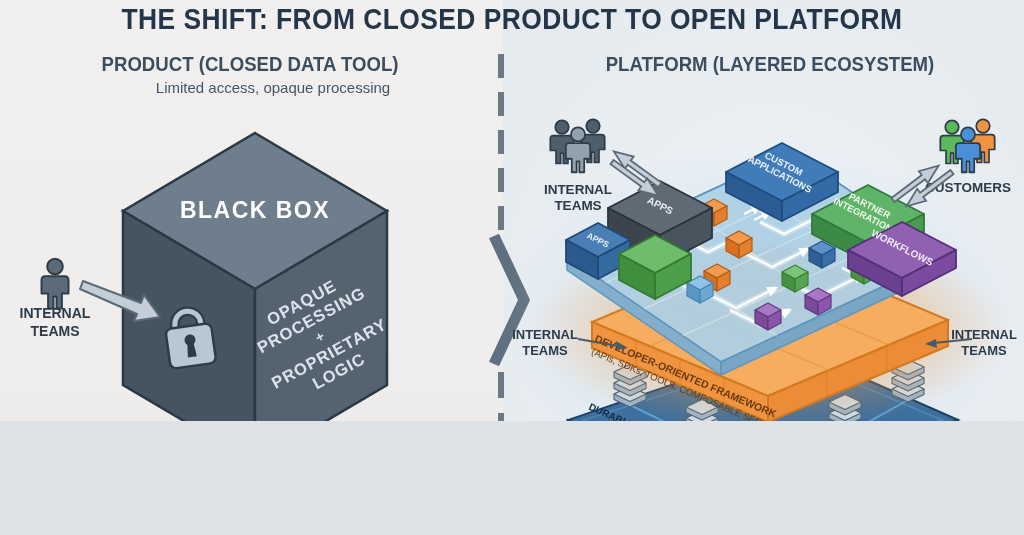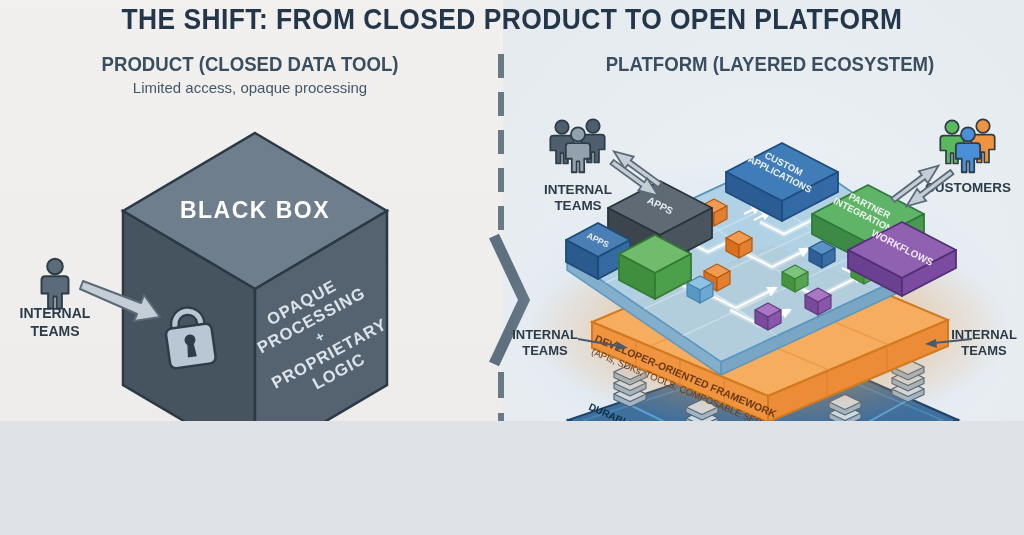--- a/index.html
+++ b/index.html
@@ -11,21 +11,21 @@
               background:radial-gradient(ellipse at 52% 55%,#eef3f7 0%,#e8edf2 55%,#e5eaef 100%);}
   .title{position:absolute;top:2px;left:0;width:1024px;text-align:center;margin:0;
          font-size:30px;font-weight:bold;color:#24364a;letter-spacing:.5px;
          transform:scaleX(.88);transform-origin:center;}
   .heading{position:absolute;top:53px;margin:0;text-align:center;
            font-size:20px;font-weight:bold;color:#3a4e60;
            transform:scaleX(.93);transform-origin:center;}
   .heading.hl{left:0;width:500px}
   .heading.hr{left:520px;width:500px}
   .subheading{position:absolute;top:79px;margin:0;text-align:center;
-              font-size:15px;color:#44576a;}
+              font-size:15px;color:#44576a;padding-left:23px;}
   .subheading.hl{left:0;width:500px}
   .subheading.hr{left:520px;width:500px}
   svg.scene{position:absolute;left:0;top:0;}
   text{font-family:"Liberation Sans",sans-serif;}
 </style>
 </head>
 <body>
 
 <div class="stage">
   <div class="half-left"></div>

